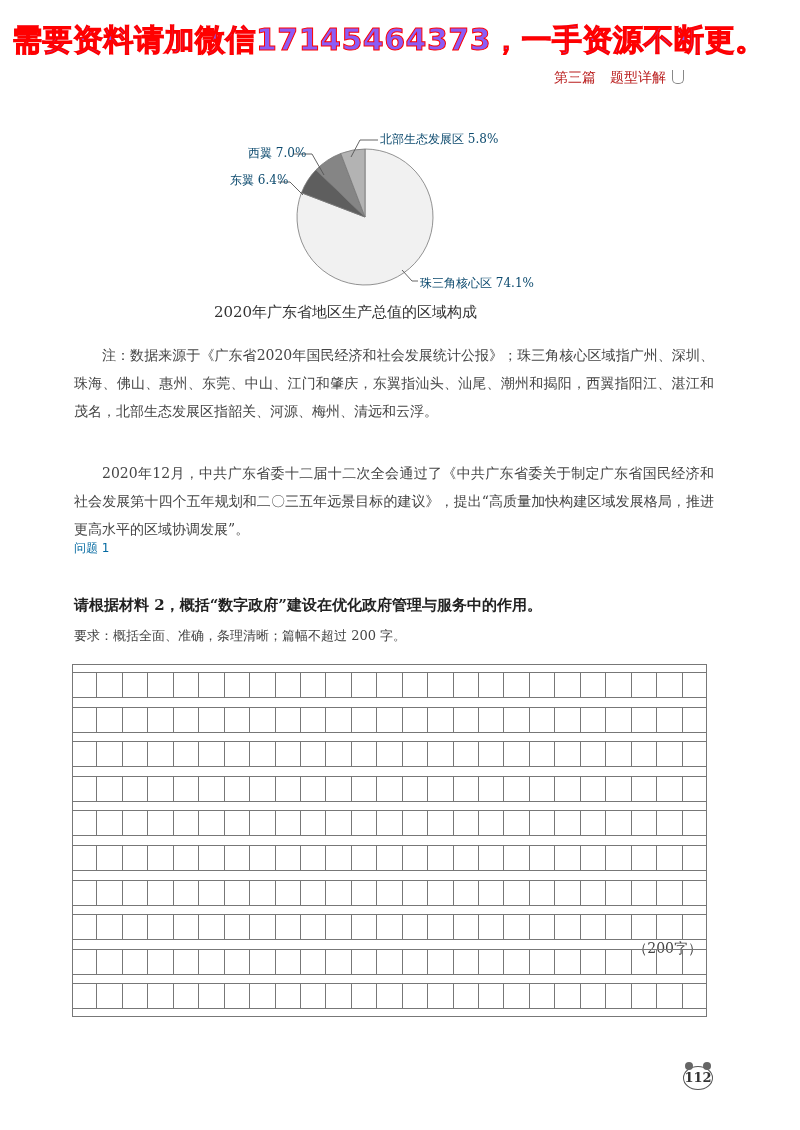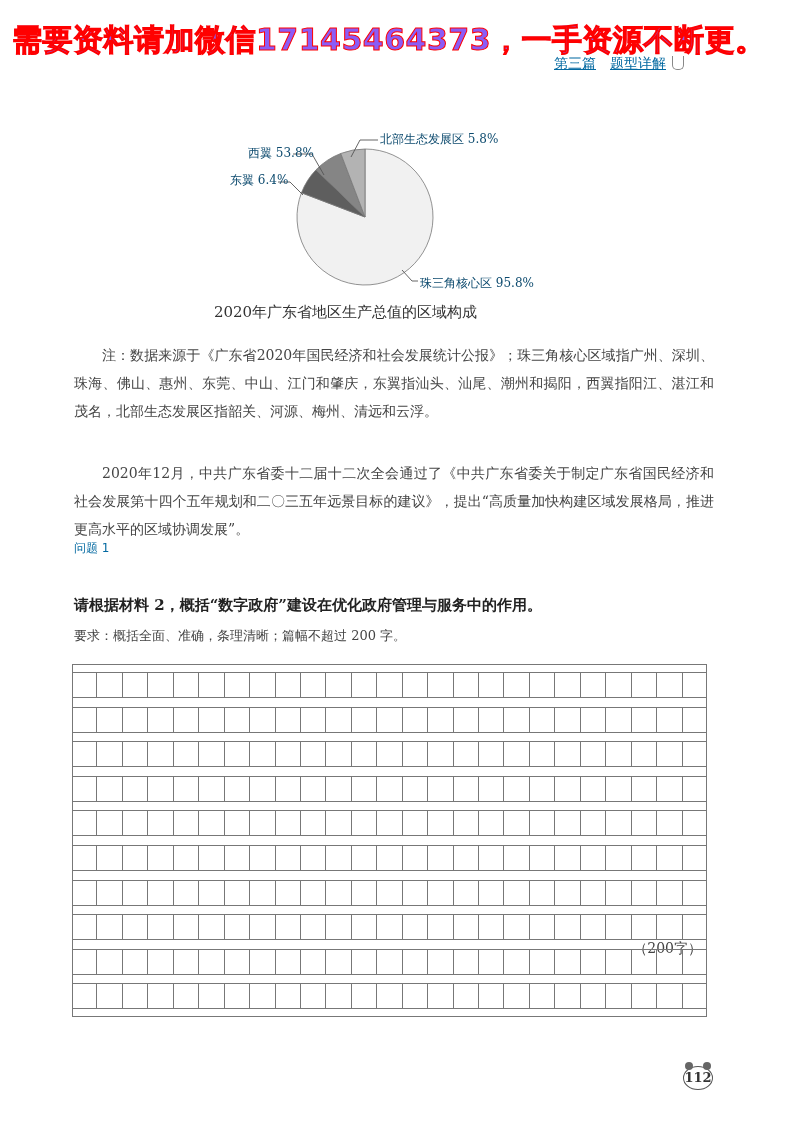--- a/index.html
+++ b/index.html
@@ -3,22 +3,22 @@
 <meta charset="utf-8">
 <style>
   html, body { margin: 0; padding: 0; background: #ffffff; }
   body { width: 800px; height: 1130px; position: relative; overflow: hidden;
          font-family: "DejaVu Serif", "Liberation Serif", serif; color: #333; }
   .watermark { position: absolute; left: 12px; top: 20px; width: 780px;
                font-family: "DejaVu Sans", "Liberation Sans", sans-serif;
                font-weight: bold; font-size: 30px; letter-spacing: 0.5px;
                color: #8b5cf6; white-space: nowrap; line-height: 40px;
                -webkit-text-stroke: 1px #ff0000; }
-  .running-head { position: absolute; left: 554px; top: 55px; font-size: 14px;
-                  color: #0369a1; white-space: nowrap; text-decoration: underline; }
+  .running-head { position: absolute; left: 554px; top: 69px; font-size: 14px;
+                  color: #b91c1c; white-space: nowrap; }
   .running-head .sep { display: inline-block; width: 14px; }
   .head-icon { display: inline-block; width: 10px; height: 13px; border: 1px solid #888;
                border-top: none; border-radius: 0 0 5px 5px; vertical-align: -2px; margin-left: 6px; }
   .pie-wrap { position: absolute; left: 0; top: 0; width: 800px; height: 300px; }
   .pie-label { position: absolute; font-size: 12px; color: #0c4a6e; white-space: nowrap; }
   .chart-title { position: absolute; left: 0; width: 691px; top: 303px; text-align: center;
                  font-size: 15px; color: #333; }
   .para { position: absolute; left: 74px; width: 640px; font-size: 14px; line-height: 28px;
           color: #444; text-indent: 2em; text-align: justify; }
   .q-head { position: absolute; left: 74px; top: 540px; font-size: 12px; color: #0369a1;
@@ -53,23 +53,23 @@
       <path d="M365,217 L365,149 A68,68 0 1 1 301.46563191295036,192.763992247499 Z" fill="#f1f1f1" stroke="#777" stroke-width="0.8"></path>
       <path d="M365,217 L301.46563191295036,192.763992247499 A68,68 0 0 1 316.0189863076223,169.8315752047293 Z" fill="#5e5e5e" stroke="#777" stroke-width="0.8"></path>
       <path d="M365,217 L316.0189863076223,169.8315752047293 A68,68 0 0 1 340.7639922474989,153.4656319129504 Z" fill="#858585" stroke="#777" stroke-width="0.8"></path>
       <path d="M365,217 L340.7639922474989,153.4656319129504 A68,68 0 0 1 365,149 Z" fill="#b3b3b3" stroke="#777" stroke-width="0.8"></path>
       <polyline points="402,270 412,281 418,281" fill="none" stroke="#555" stroke-width="0.9"></polyline>
       <polyline points="303,195 290,182 278,182" fill="none" stroke="#555" stroke-width="0.9"></polyline>
       <polyline points="324,175 312,154 293,154" fill="none" stroke="#555" stroke-width="0.9"></polyline>
       <polyline points="351,157 360,140 378,140" fill="none" stroke="#555" stroke-width="0.9"></polyline>
     </svg>
   <div class="pie-label" style="left:380px; top:131px;">北部生态发展区 5.8%</div>
-  <div class="pie-label" style="left:248px; top:145px;">西翼 53.8%</div>
+  <div class="pie-label" style="left:248px; top:145px;">西翼 7.0%</div>
   <div class="pie-label" style="left:230px; top:172px;">东翼 6.4%</div>
-  <div class="pie-label" style="left:420px; top:275px;">珠三角核心区 95.8%</div>
+  <div class="pie-label" style="left:420px; top:275px;">珠三角核心区 74.1%</div>
 </div>
 
 <div class="chart-title">2020年广东省地区生产总值的区域构成</div>
 
 <div class="para" style="top:341px;">注：数据来源于《广东省2020年国民经济和社会发展统计公报》；珠三角核心区域指广州、深圳、珠海、佛山、惠州、东莞、中山、江门和肇庆，东翼指汕头、汕尾、潮州和揭阳，西翼指阳江、湛江和茂名，北部生态发展区指韶关、河源、梅州、清远和云浮。</div>
 <div class="para" style="top:436px;margin-top:23px;">2020年12月，中共广东省委十二届十二次全会通过了《中共广东省委关于制定广东省国民经济和社会发展第十四个五年规划和二〇三五年远景目标的建议》，提出“高质量加快构建区域发展格局，推进更高水平的区域协调发展”。</div>
 
 <div class="q-head">问题 1</div>
 <div class="q-body">请根据材料 2，概括“数字政府”建设在优化政府管理与服务中的作用。</div>
 <div class="q-req">要求：概括全面、准确，条理清晰；篇幅不超过 200 字。</div>

